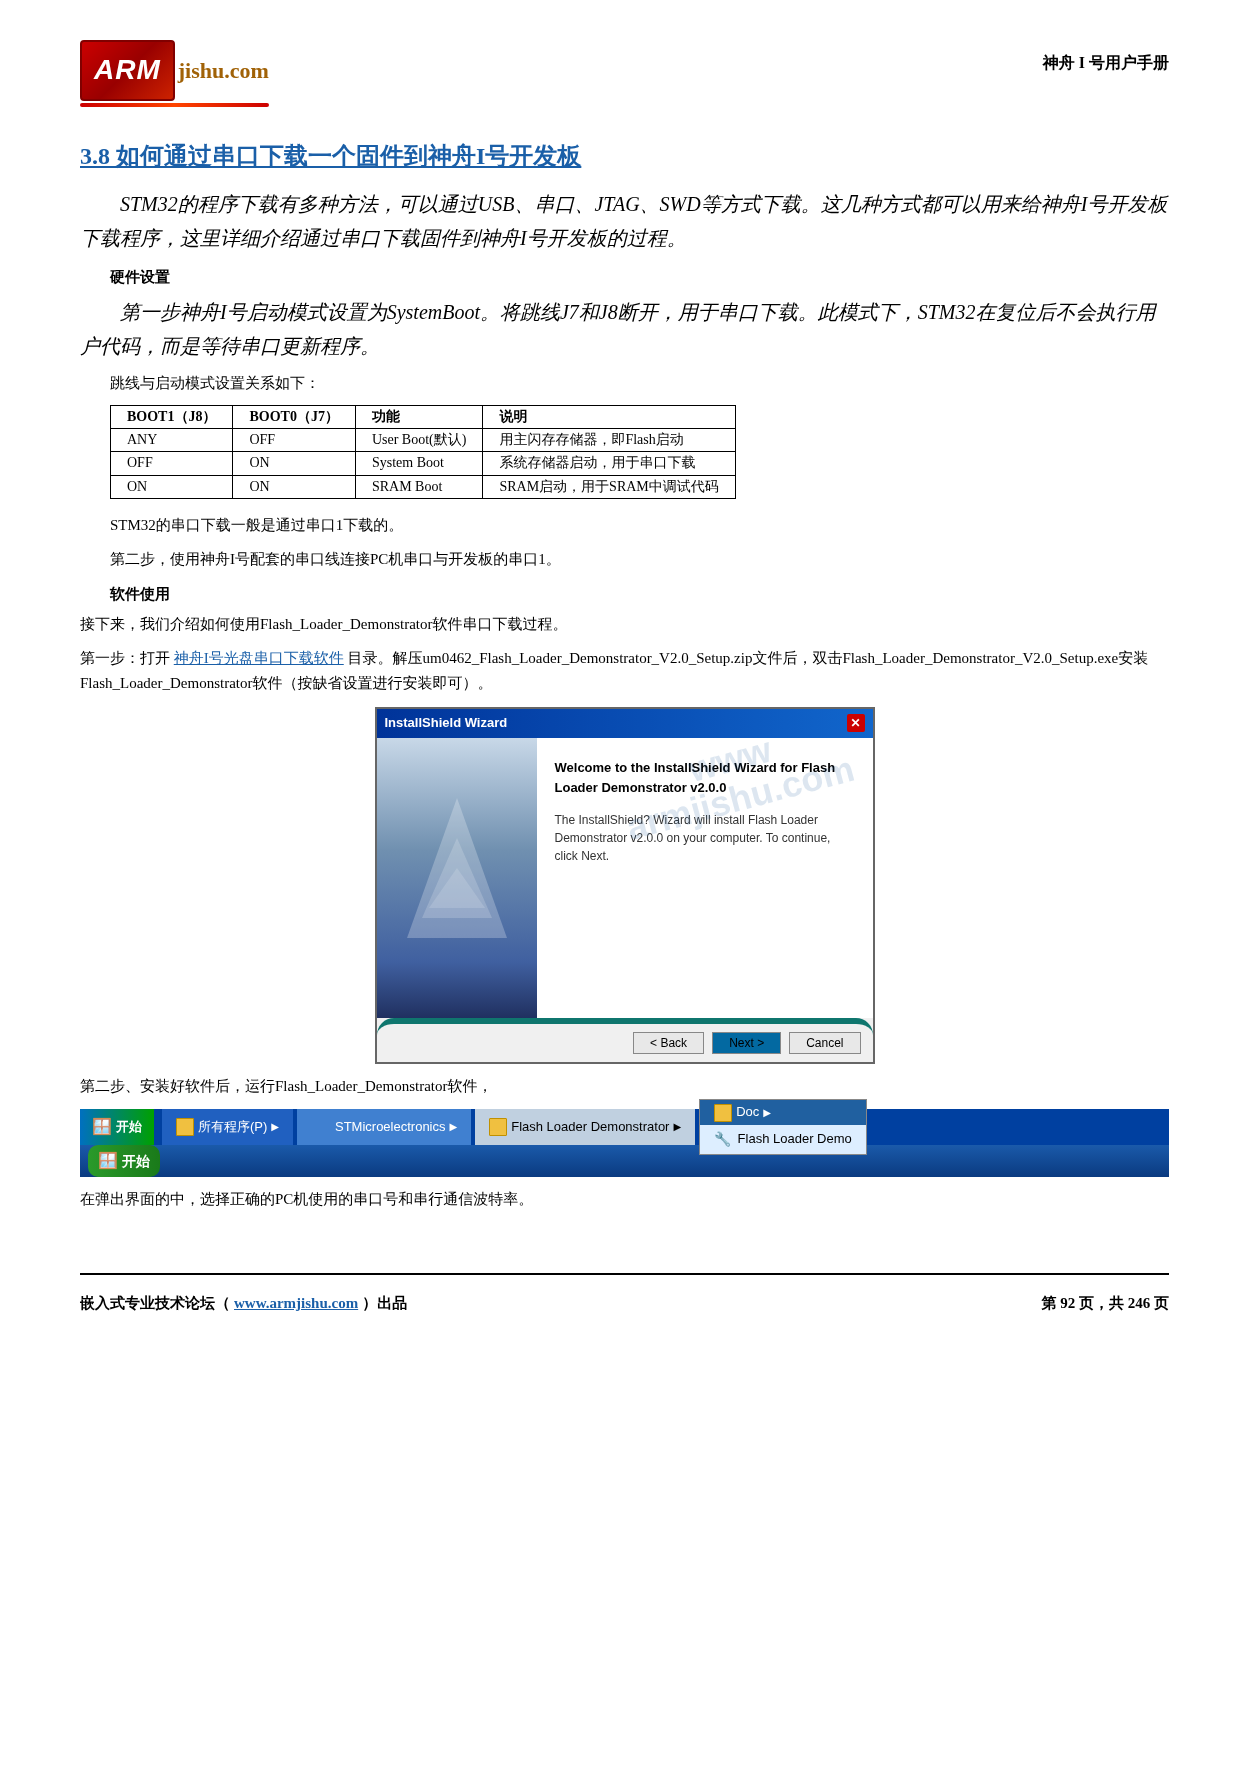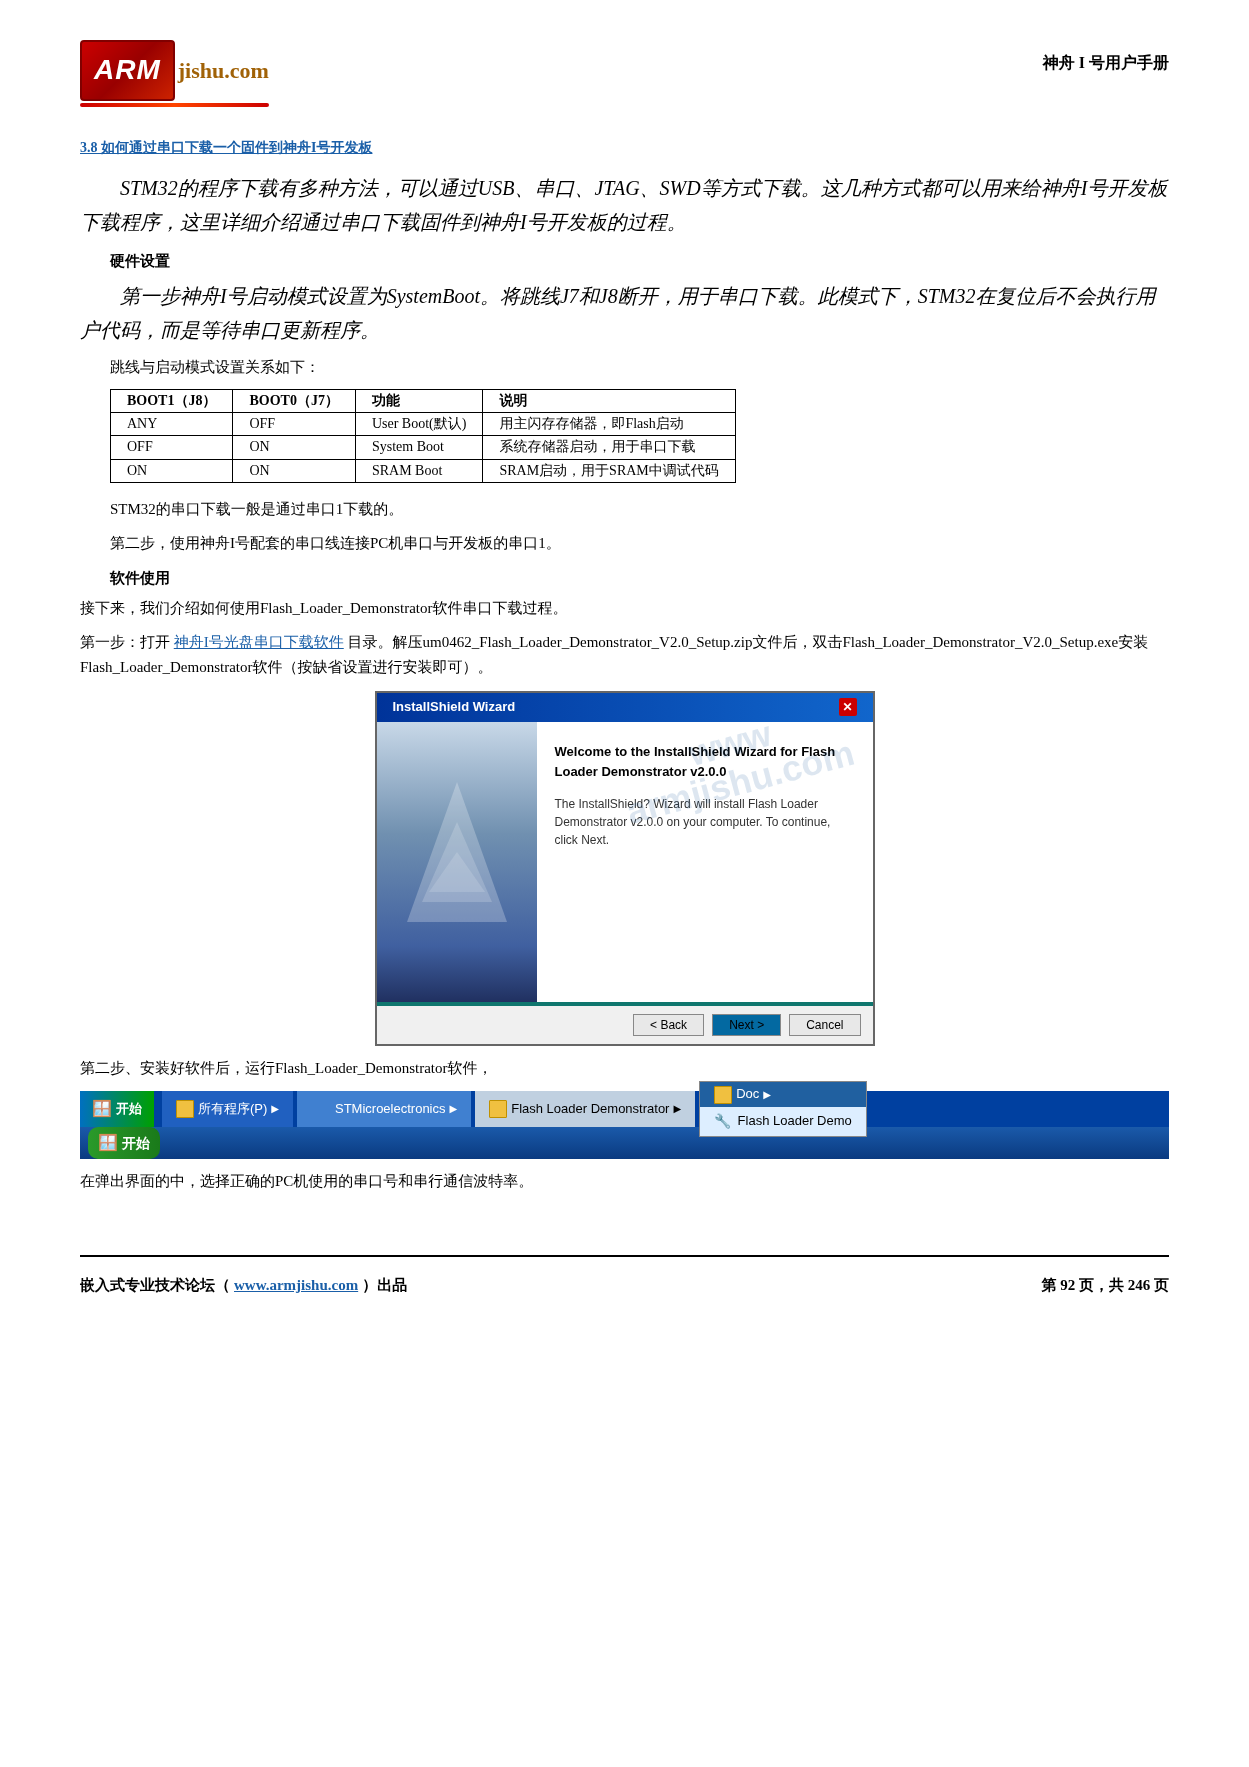--- a/index.html
+++ b/index.html
@@ -54,21 +54,21 @@
     }
     .doc-title {
       font-size: 16px;
       font-weight: bold;
       color: #000;
       text-align: right;
       margin-top: 10px;
     }
     .section-title {
       color: #1a5fa8;
-      font-size: 14px;
+      font-size: 24px;
       font-weight: bold;
       margin: 20px 0 12px 0;
       text-decoration: underline;
     }
     .content-para {
       text-indent: 2em;
       margin-bottom: 8px;
       font-size: 20px;
       line-height: 1.7;
       font-style: italic;
@@ -107,21 +107,21 @@
       background: #f0f0f0;
       position: relative;
       overflow: hidden;
     }
     .install-titlebar {
       background: linear-gradient(to right, #003399, #1166cc);
       color: #fff;
       font-family: Arial, sans-serif;
       font-size: 13px;
       font-weight: bold;
-      padding: 4px 16px;
+      padding: 4px 8px;
       display: flex;
       justify-content: space-between;
       align-items: center;
     }
     .install-titlebar .close-btn {
       background: #cc0000;
       color: #fff;
       width: 18px;
       height: 18px;
       display: flex;
@@ -155,25 +155,26 @@
       margin-bottom: 12px;
       color: #000;
     }
     .install-right p {
       font-size: 12px;
       color: #333;
       line-height: 1.5;
     }
     .install-footer {
       background: #f0f0f0;
-      border-top: 4px solid #0f766e;
+      border-top: 6px solid #0f766e;
       padding: 8px 12px;
       display: flex;
       justify-content: flex-end;
       gap: 8px;
+      border-radius: 17px;
     }
     .install-btn {
       background: #e8e8e8;
       border: 1px solid #888;
       padding: 3px 16px;
       font-size: 12px;
       font-family: Arial, sans-serif;
       cursor: pointer;
     }
     .install-btn.primary {

